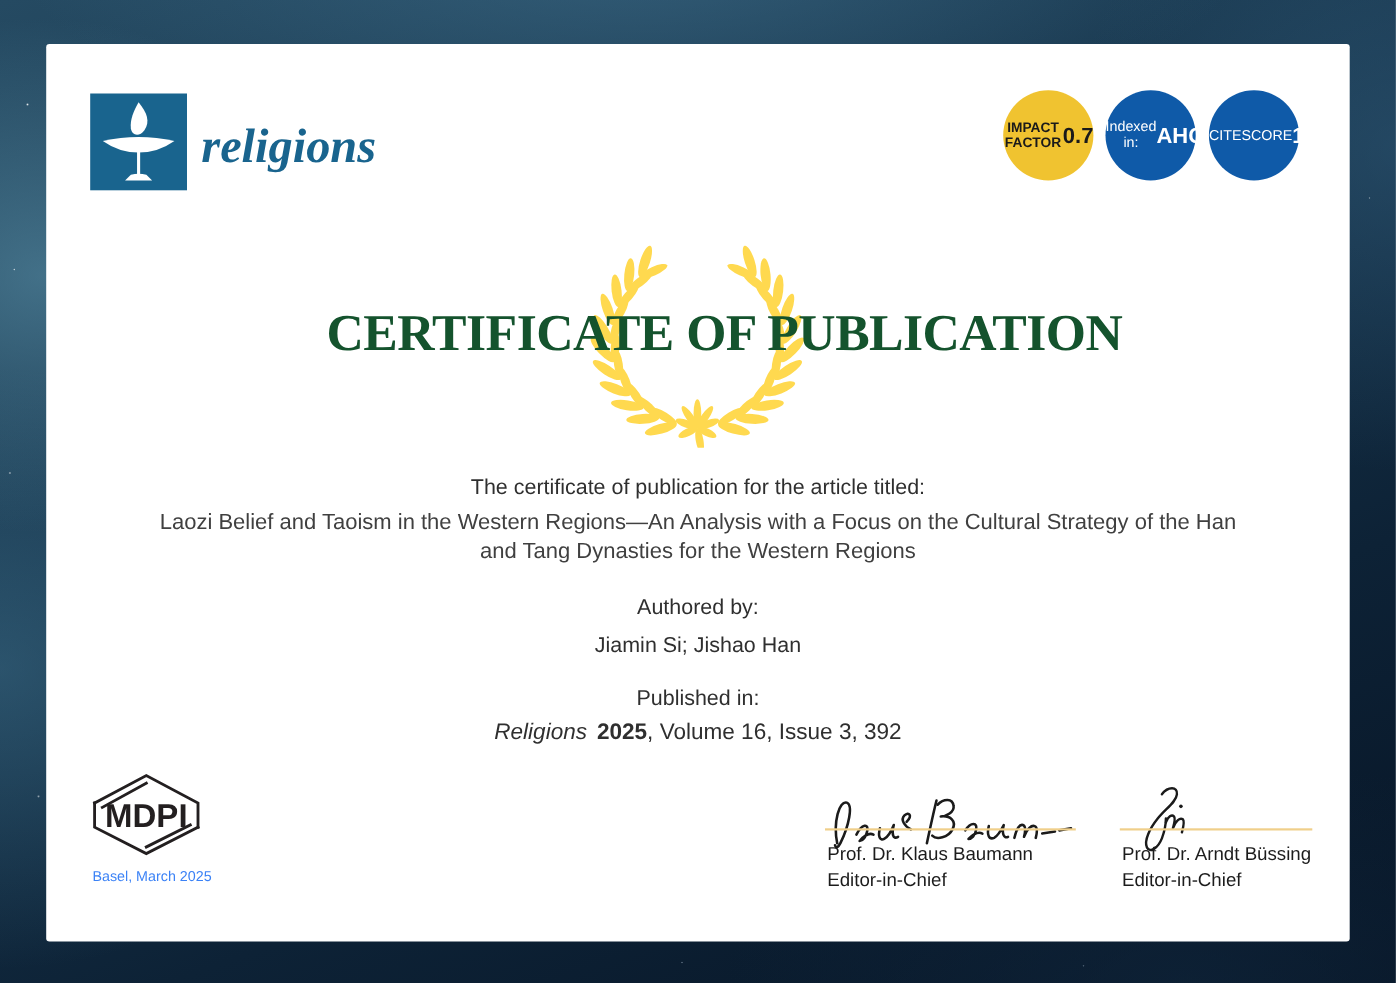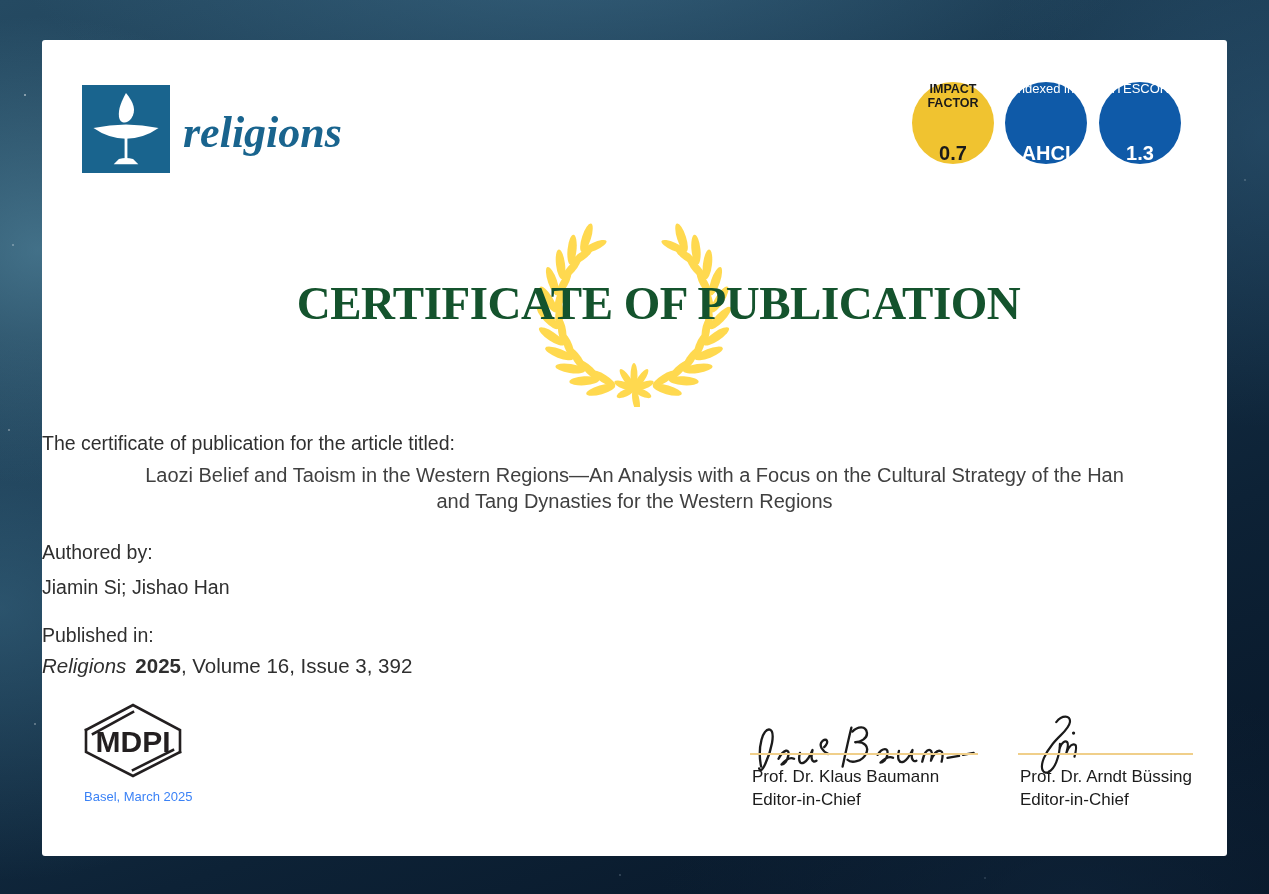--- a/index.html
+++ b/index.html
@@ -42,42 +42,42 @@
   .logo-word {
     font-family:"Liberation Serif","DejaVu Serif",serif;
     font-style:italic; font-weight:700; font-size:44px; color:#19648e;
     letter-spacing:0px; padding-top:6px;
   }
   .tagline { left:42px; top:139px; font-size:16.5px; font-weight:700; color:#111; letter-spacing:0.1px; }
 
   
   .badge {
     width:82px; height:82px; border-radius:50%; top:42px;
-    display:flex; flex-direction:column; align-items:center; justify-content:space-between;
+    display:flex; flex-direction:row; align-items:center; justify-content:flex-start;
     text-align:center; line-height:1.12;
   }
   .badge-yellow { background:#f0c330; color:#1a1a1a; }
   .badge-blue   { background:#0f5aa8; color:#ffffff; }
   .badge-label  { font-size:12.5px; font-weight:700; width:66px; }
   .badge-blue .badge-label { font-weight:400; font-size:13px; width:84px; }
   .badge-value  { font-size:20px; font-weight:700; margin-top:2px; }
   #badge-if  { left:870px; }
   #badge-idx { left:963px; }
   #badge-cs  { left:1057px; }
 
   
   .wreath { left:492px; top:167px; width:200px; height:200px; z-index:1; }
   .cert-title {
     left:0; top:236px; width:100%; text-align:center; z-index:2;
     font-family:"Liberation Serif","DejaVu Serif",serif;
     font-weight:700; font-size:47px; color:#14532d; letter-spacing:-0.5px;margin-left:24px;
   }
 
   
-  .center-text { left:0; width:100%; text-align:left; color:#2f2f2f; }
+  .center-text { left:0; width:100%; text-align:center; color:#2f2f2f; }
   .intro       { top:392px; font-size:19.5px; }
   .article     { top:423px; left:97px; width:991px; text-align:center; font-size:20px; line-height:25.5px; color:#404040; }
   .authored-lb { top:501px; font-size:19.5px; }
   .authors     { top:536px; font-size:19.5px; }
   .published-lb{ top:584px; font-size:19.5px; }
   .pubinfo     { top:614px; font-size:20.5px; }
   .pub-journal { font-style:italic; }
   .pub-year    { font-weight:700; margin-left:9px; }
 
   

